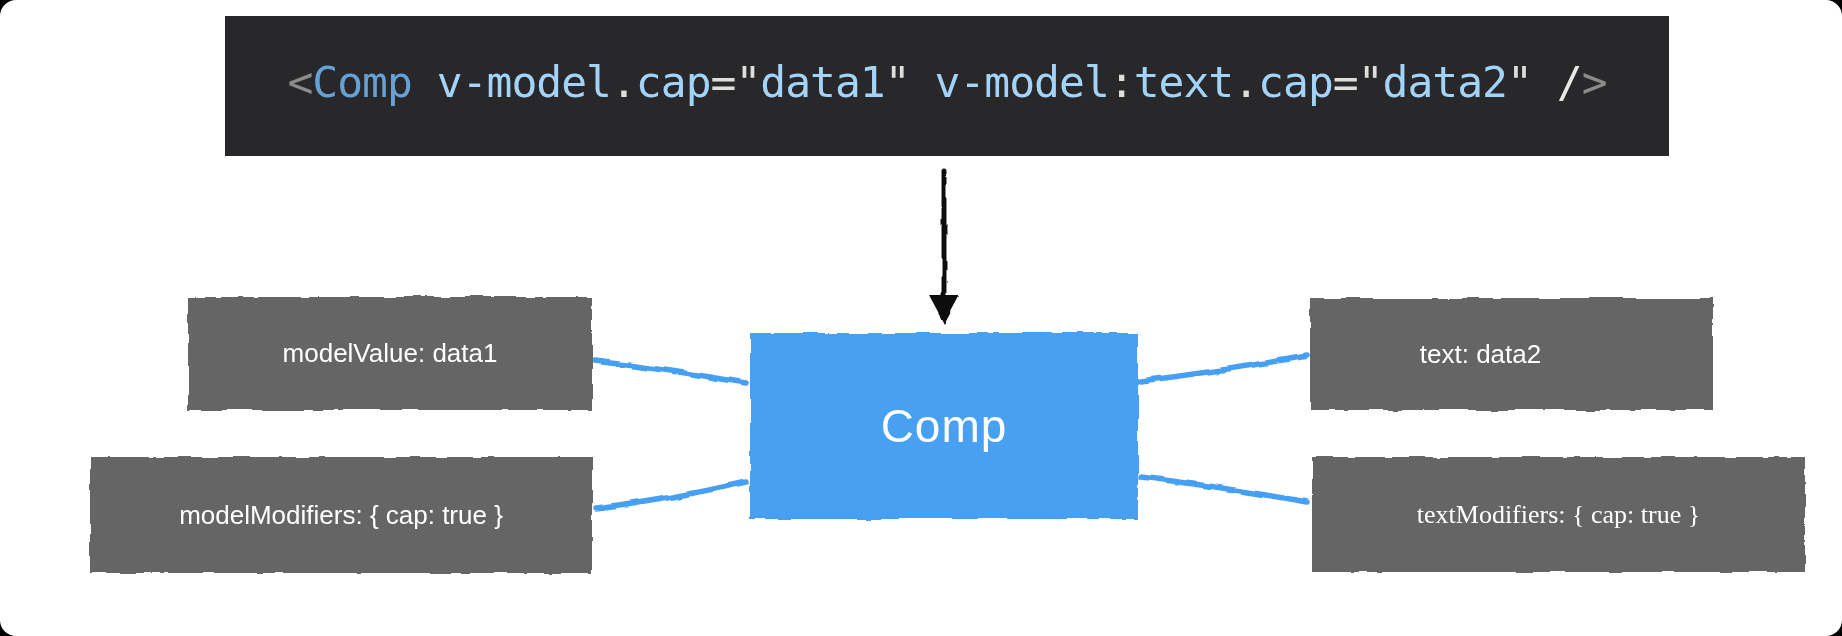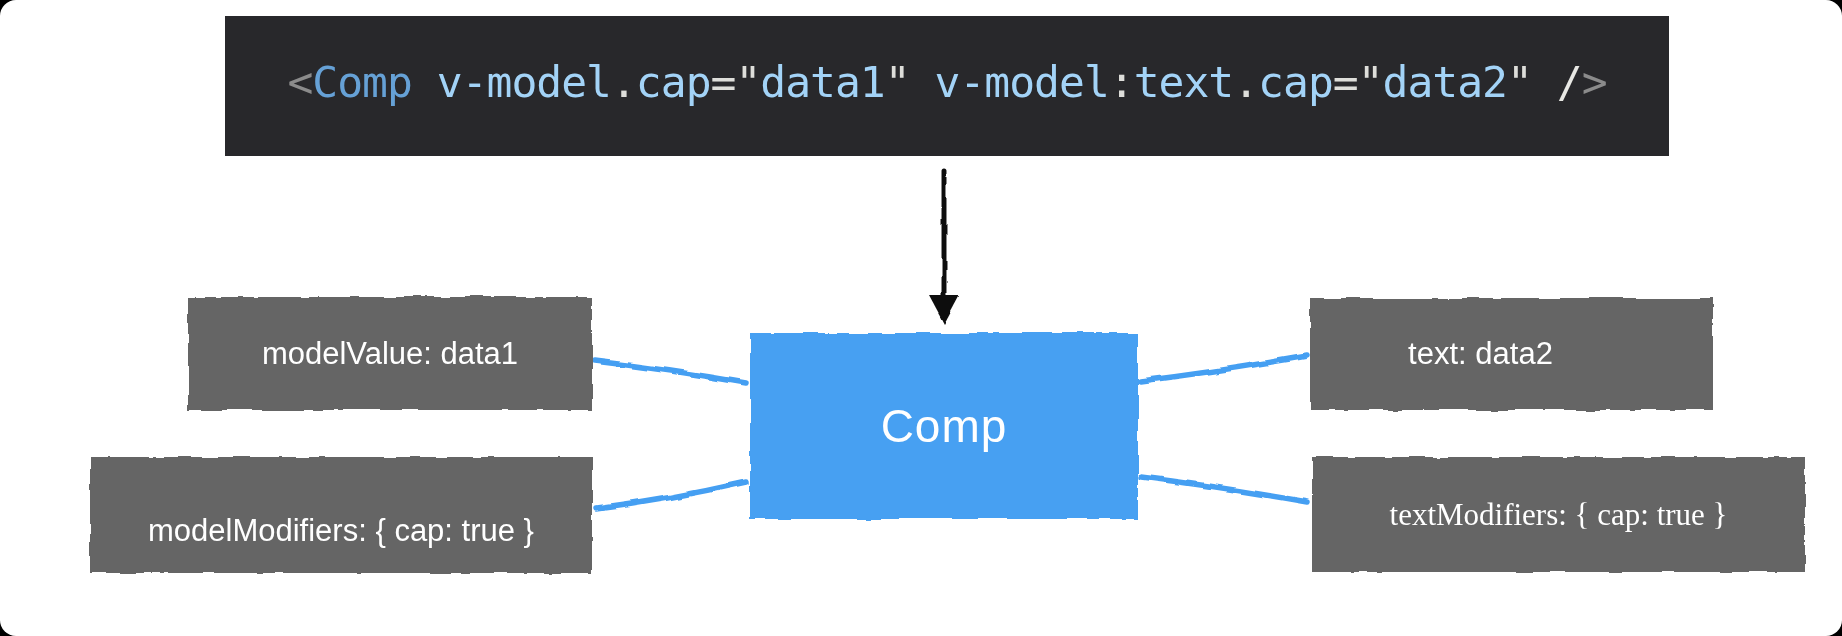--- a/index.html
+++ b/index.html
@@ -43,30 +43,30 @@
     width: 1842px;
     height: 636px;
     pointer-events: none;
   }
   .label {
     position: absolute;
     display: flex;
     align-items: center;
     justify-content: center;
     color: #ffffff;
-    font-size: 31px;
+    font-size: 26px;
     text-align: center;
     pointer-events: none;
   }
   .comp-label {
     font-size: 46px;
     letter-spacing: 1px;
   }
   .lbl-model-value    { left: 188px; top: 297px; width: 404px; height: 113px; }
-  .lbl-model-mod      { left:  90px; top: 457px; width: 502px; height: 148px; }
+  .lbl-model-mod      { left:  90px; top: 441px; width: 502px; height: 148px; }
   .lbl-text-prop      { left: 1310px; top: 298px; width: 341px; height: 112px; }
   .lbl-text-mod       { left: 1312px; top: 457px; width: 493px; height: 115px; font-family: Liberation Serif, serif; }
   .lbl-comp           { left: 750px;  top: 333px; width: 388px; height: 186px; }
 </style>
 </head>
 <body>
 
 <div class="canvas">
 
   <div class="code-block" style="background: rgb(40, 40, 43);">

